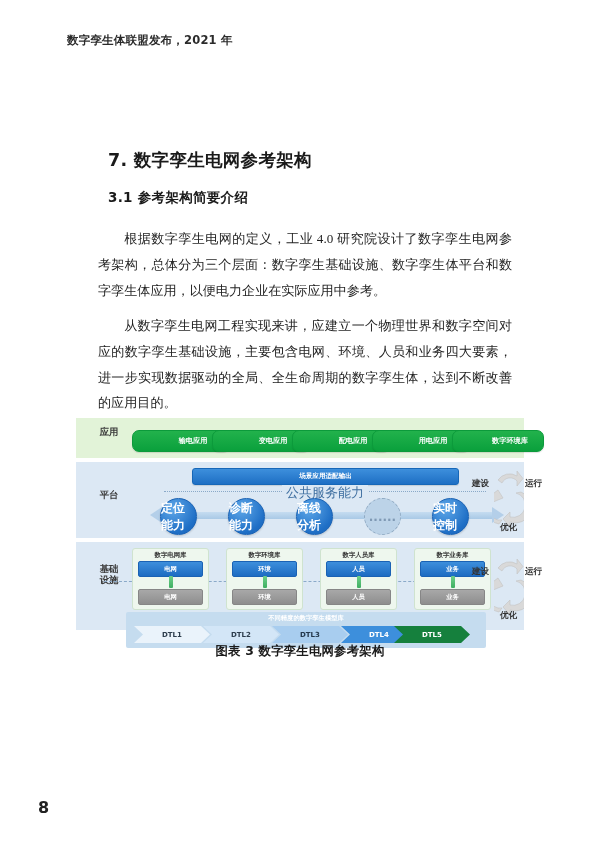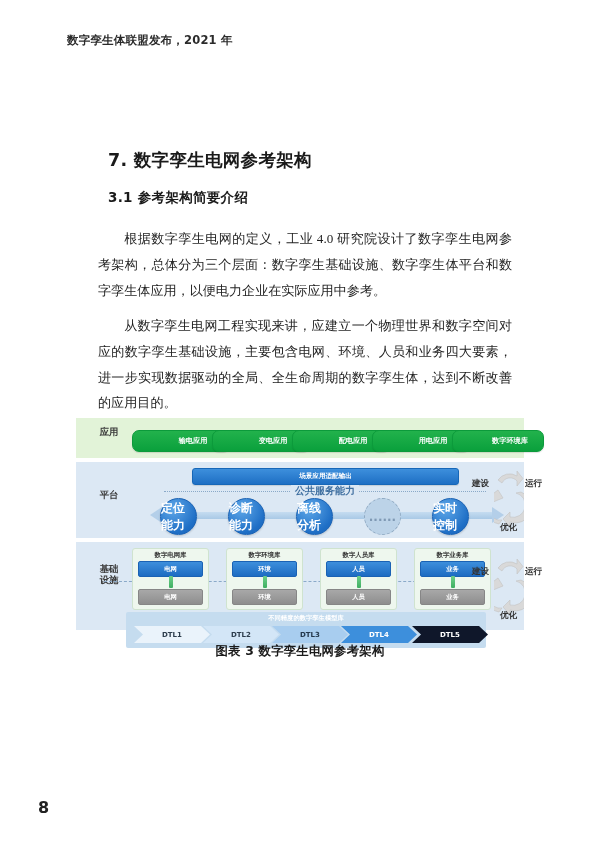--- a/index.html
+++ b/index.html
@@ -86,21 +86,21 @@
     display:flex;align-items:center;justify-content:center;
     box-shadow:0 1px 1px rgba(0,0,0,.12);
   }
   .pub-line{
     position:absolute;left:88px;top:29px;width:322px;height:1px;
     border-top:1px dotted #8aa9c8;
   }
   .pub-txt{
     position:absolute;left:0;right:0;top:22px;text-align:center;
     font-family:"DejaVu Sans","Liberation Sans",sans-serif;
-    font-size:10px;color:#3f6fa0;font-weight:700;
+    font-size:13px;color:#3f6fa0;font-weight:400;
   }
   .pub-wrap{position:absolute;left:88px;top:0;width:322px;height:34px;}
   .pub-wrap .pub-txt{background:transparent;}
   .pub-txt span{background:#dce8f4;padding:0 4px;}
 
   .rail{
     position:absolute;left:86px;top:50px;width:330px;height:7px;
     background:linear-gradient(180deg,#c5dcf0,#a9c9e6);
   }
   .rail-l,.rail-r{
@@ -280,21 +280,21 @@
         <div class="db-stem"></div>
       </div>
 
       <div class="model-band">
         <div class="model-title">不同精度的数字孪生模型库</div>
         <div class="dtl-row">
           <div class="dtl" style="left:0px;background:#eaf3fb;color:#2d3d4d;">DTL1</div>
           <div class="dtl" style="left:69px;background:#d3e6f7;color:#2d3d4d;">DTL2</div>
           <div class="dtl" style="left:138px;background:#a8cdef;color:#23384d;">DTL3</div>
           <div class="dtl" style="left:207px;background:#3d8fdc;color:#ffffff;">DTL4</div>
-          <div class="dtl" style="left:278px;background:#0f172a;color:#ffffff;">DTL5</div>
+          <div class="dtl" style="left:260px;background:#15803d;color:#ffffff;">DTL5</div>
         </div>
       </div>
 
       <div class="cycle" style="top:8px;">
         <svg width="30" height="76" viewBox="0 0 30 76">
           <path d="M4 18 A14 14 0 0 1 23 14 L23 9 L29 16.5 L23 24 L23 19 A9 9 0 0 0 8 21 Z" fill="#d9d9d9" stroke="#c2c2c2" stroke-width="0.6"></path>
           <path d="M27 30 A14 14 0 0 1 16 60 L16 65 L9 57 L16 50 L16 55 A9 9 0 0 0 22 31 Z" fill="#d9d9d9" stroke="#c2c2c2" stroke-width="0.6"></path>
           <path d="M5 62 A14 14 0 0 1 0 36 L-4 34 L4 28 L9 36 L4 38 A9 9 0 0 0 8 58 Z" fill="#d9d9d9" stroke="#c2c2c2" stroke-width="0.6"></path>
         </svg>
         <div class="cyc-lbl" style="left:-22px;top:16px;">建设</div>

